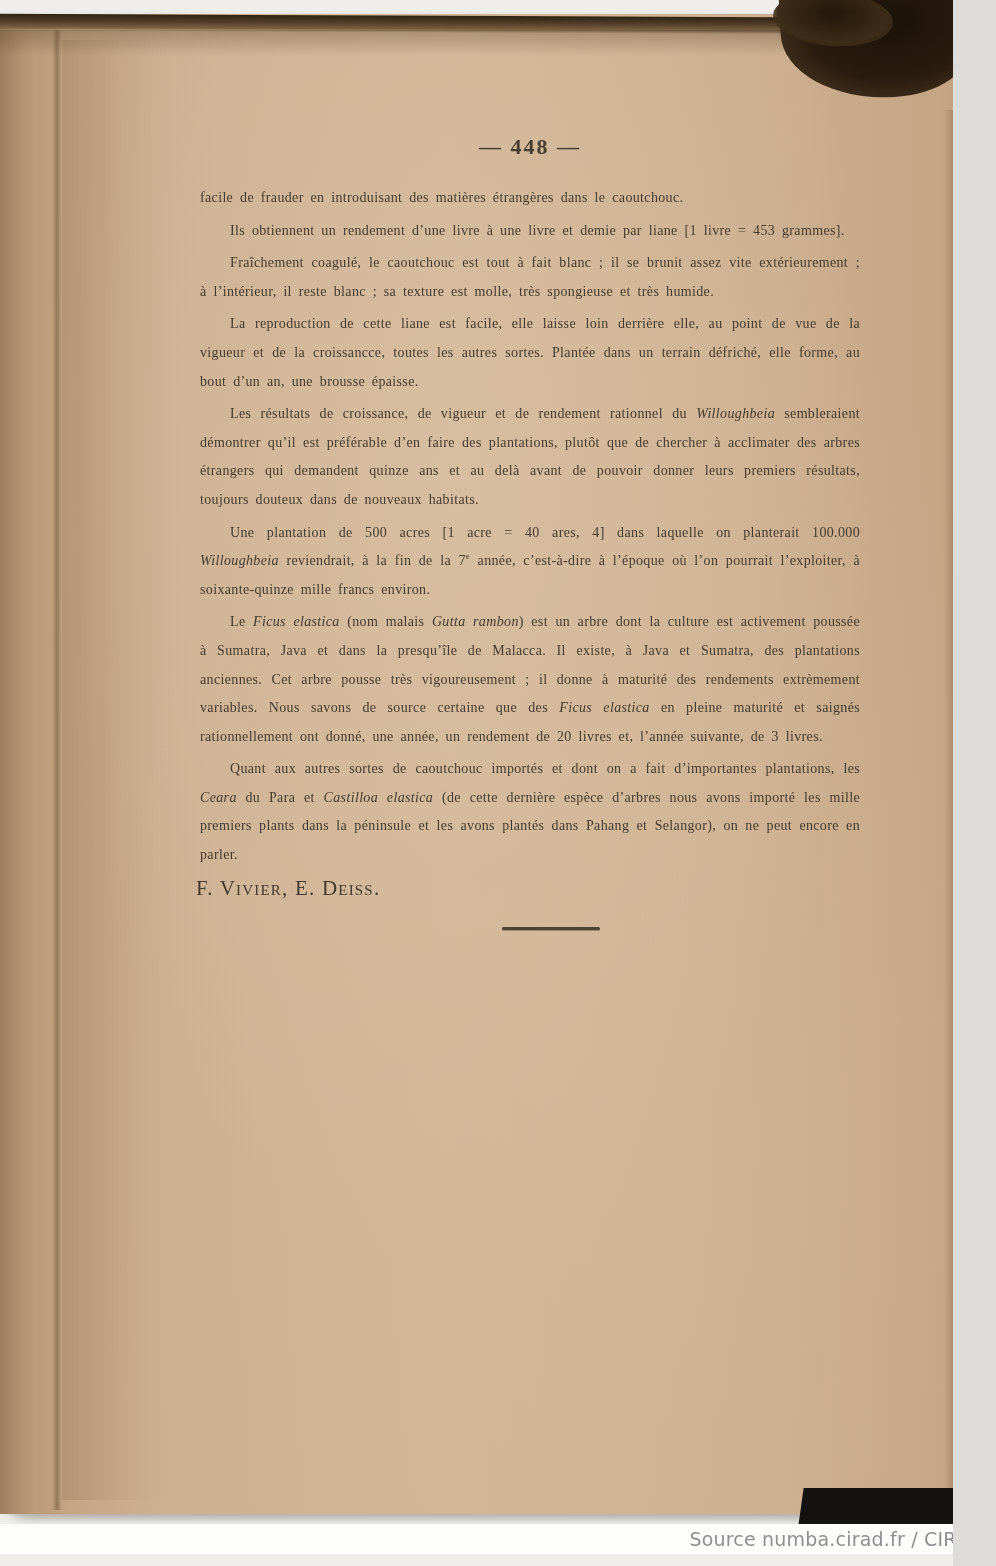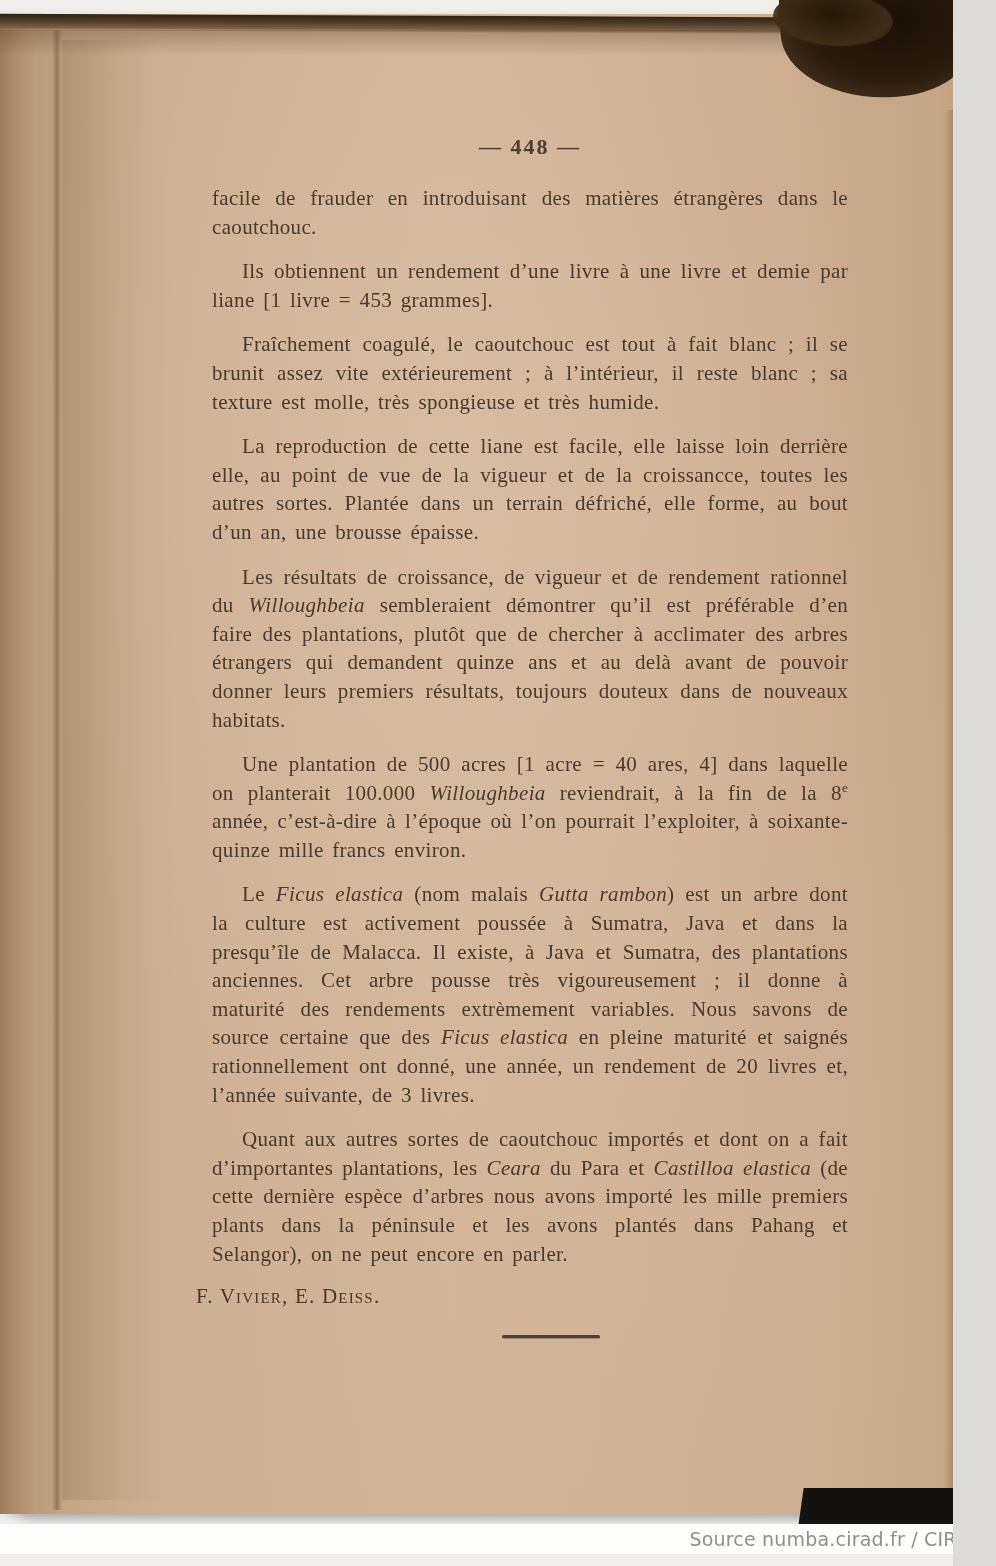--- a/index.html
+++ b/index.html
@@ -85,21 +85,21 @@
   
   .content{
     position:absolute;left:196px;top:134px;width:668px;
     color:#463b2c;
   }
   .page-number{
     text-align:center;font-size:22px;letter-spacing:2px;
     margin:0 0 24px 0;font-weight:bold;color:#4a3f30;
   }
   .para{
-    margin:16px;font-size:21px;line-height:28.6px;text-align:justify;
+    margin:4px;font-size:14px;line-height:28.6px;text-align:justify;
     letter-spacing:.35px;word-spacing:3px;
   }
   .para.indent{text-indent:30px;}
   .it{font-style:italic;}
   .sup{font-size:.62em;vertical-align:super;line-height:0;}
   .signature{
     margin:6px 26px 0 0;text-align:left;font-size:21px;
     font-variant:small-caps;letter-spacing:1.2px;color:#443a2c;
   }
   .end-rule{
@@ -127,21 +127,21 @@
 
   <div class="content">
     <p class="page-number">— 448 —</p>
 
     <div id="paragraphs">
         <p class="para"><span>facile de frauder en introduisant des matières étrangères dans le caoutchouc.</span></p>
         <p class="para indent"><span>Ils obtiennent un rendement d’une livre à une livre et demie par liane [1 livre = 453 grammes].</span></p>
         <p class="para indent"><span>Fraîchement coagulé, le caoutchouc est tout à fait blanc ; il se brunit assez vite extérieurement ; à l’intérieur, il reste blanc ; sa texture est molle, très spongieuse et très humide.</span></p>
         <p class="para indent"><span>La reproduction de cette liane est facile, elle laisse loin derrière elle, au point de vue de la vigueur et de la croissancce, toutes les autres sortes. Plantée dans un terrain défriché, elle forme, au bout d’un an, une brousse épaisse.</span></p>
         <p class="para indent"><span>Les résultats de croissance, de vigueur et de rendement rationnel du </span><span class="it">Willoughbeia</span><span> sembleraient démontrer qu’il est préférable d’en faire des plantations, plutôt que de chercher à acclimater des arbres étrangers qui demandent quinze ans et au delà avant de pouvoir donner leurs premiers résultats, toujours douteux dans de nouveaux habitats.</span></p>
-        <p class="para indent"><span>Une plantation de 500 acres [1 acre = 40 ares, 4] dans laquelle on planterait 100.000 </span><span class="it">Willoughbeia</span><span> reviendrait, à la fin de la 8</span><span class="sup">e</span><span> année, c’est-à-dire à l’époque où l’on pourrait l’exploiter, à soixante-quinze mille francs environ.</span></p>
+        <p class="para indent"><span>Une plantation de 500 acres [1 acre = 40 ares, 4] dans laquelle on planterait 100.000 </span><span class="it">Willoughbeia</span><span> reviendrait, à la fin de la 7</span><span class="sup">e</span><span> année, c’est-à-dire à l’époque où l’on pourrait l’exploiter, à soixante-quinze mille francs environ.</span></p>
         <p class="para indent"><span>Le </span><span class="it">Ficus elastica</span><span> (nom malais </span><span class="it">Gutta rambon</span><span>) est un arbre dont la culture est activement poussée à Sumatra, Java et dans la presqu’île de Malacca. Il existe, à Java et Sumatra, des plantations anciennes. Cet arbre pousse très vigoureusement ; il donne à maturité des rendements extrèmement variables. Nous savons de source certaine que des </span><span class="it">Ficus elastica</span><span> en pleine maturité et saignés rationnellement ont donné, une année, un rendement de 20 livres et, l’année suivante, de 3 livres.</span></p>
         <p class="para indent"><span>Quant aux autres sortes de caoutchouc importés et dont on a fait d’importantes plantations, les </span><span class="it">Ceara</span><span> du Para et </span><span class="it">Castilloa elastica</span><span> (de cette dernière espèce d’arbres nous avons importé les mille premiers plants dans la péninsule et les avons plantés dans Pahang et Selangor), on ne peut encore en parler.</span></p>
       </div>
 
     <p class="signature">F. Vivier, E. Deiss.</p>
 
     <div class="end-rule"></div>
   </div>
 
   <div class="source-bar">

